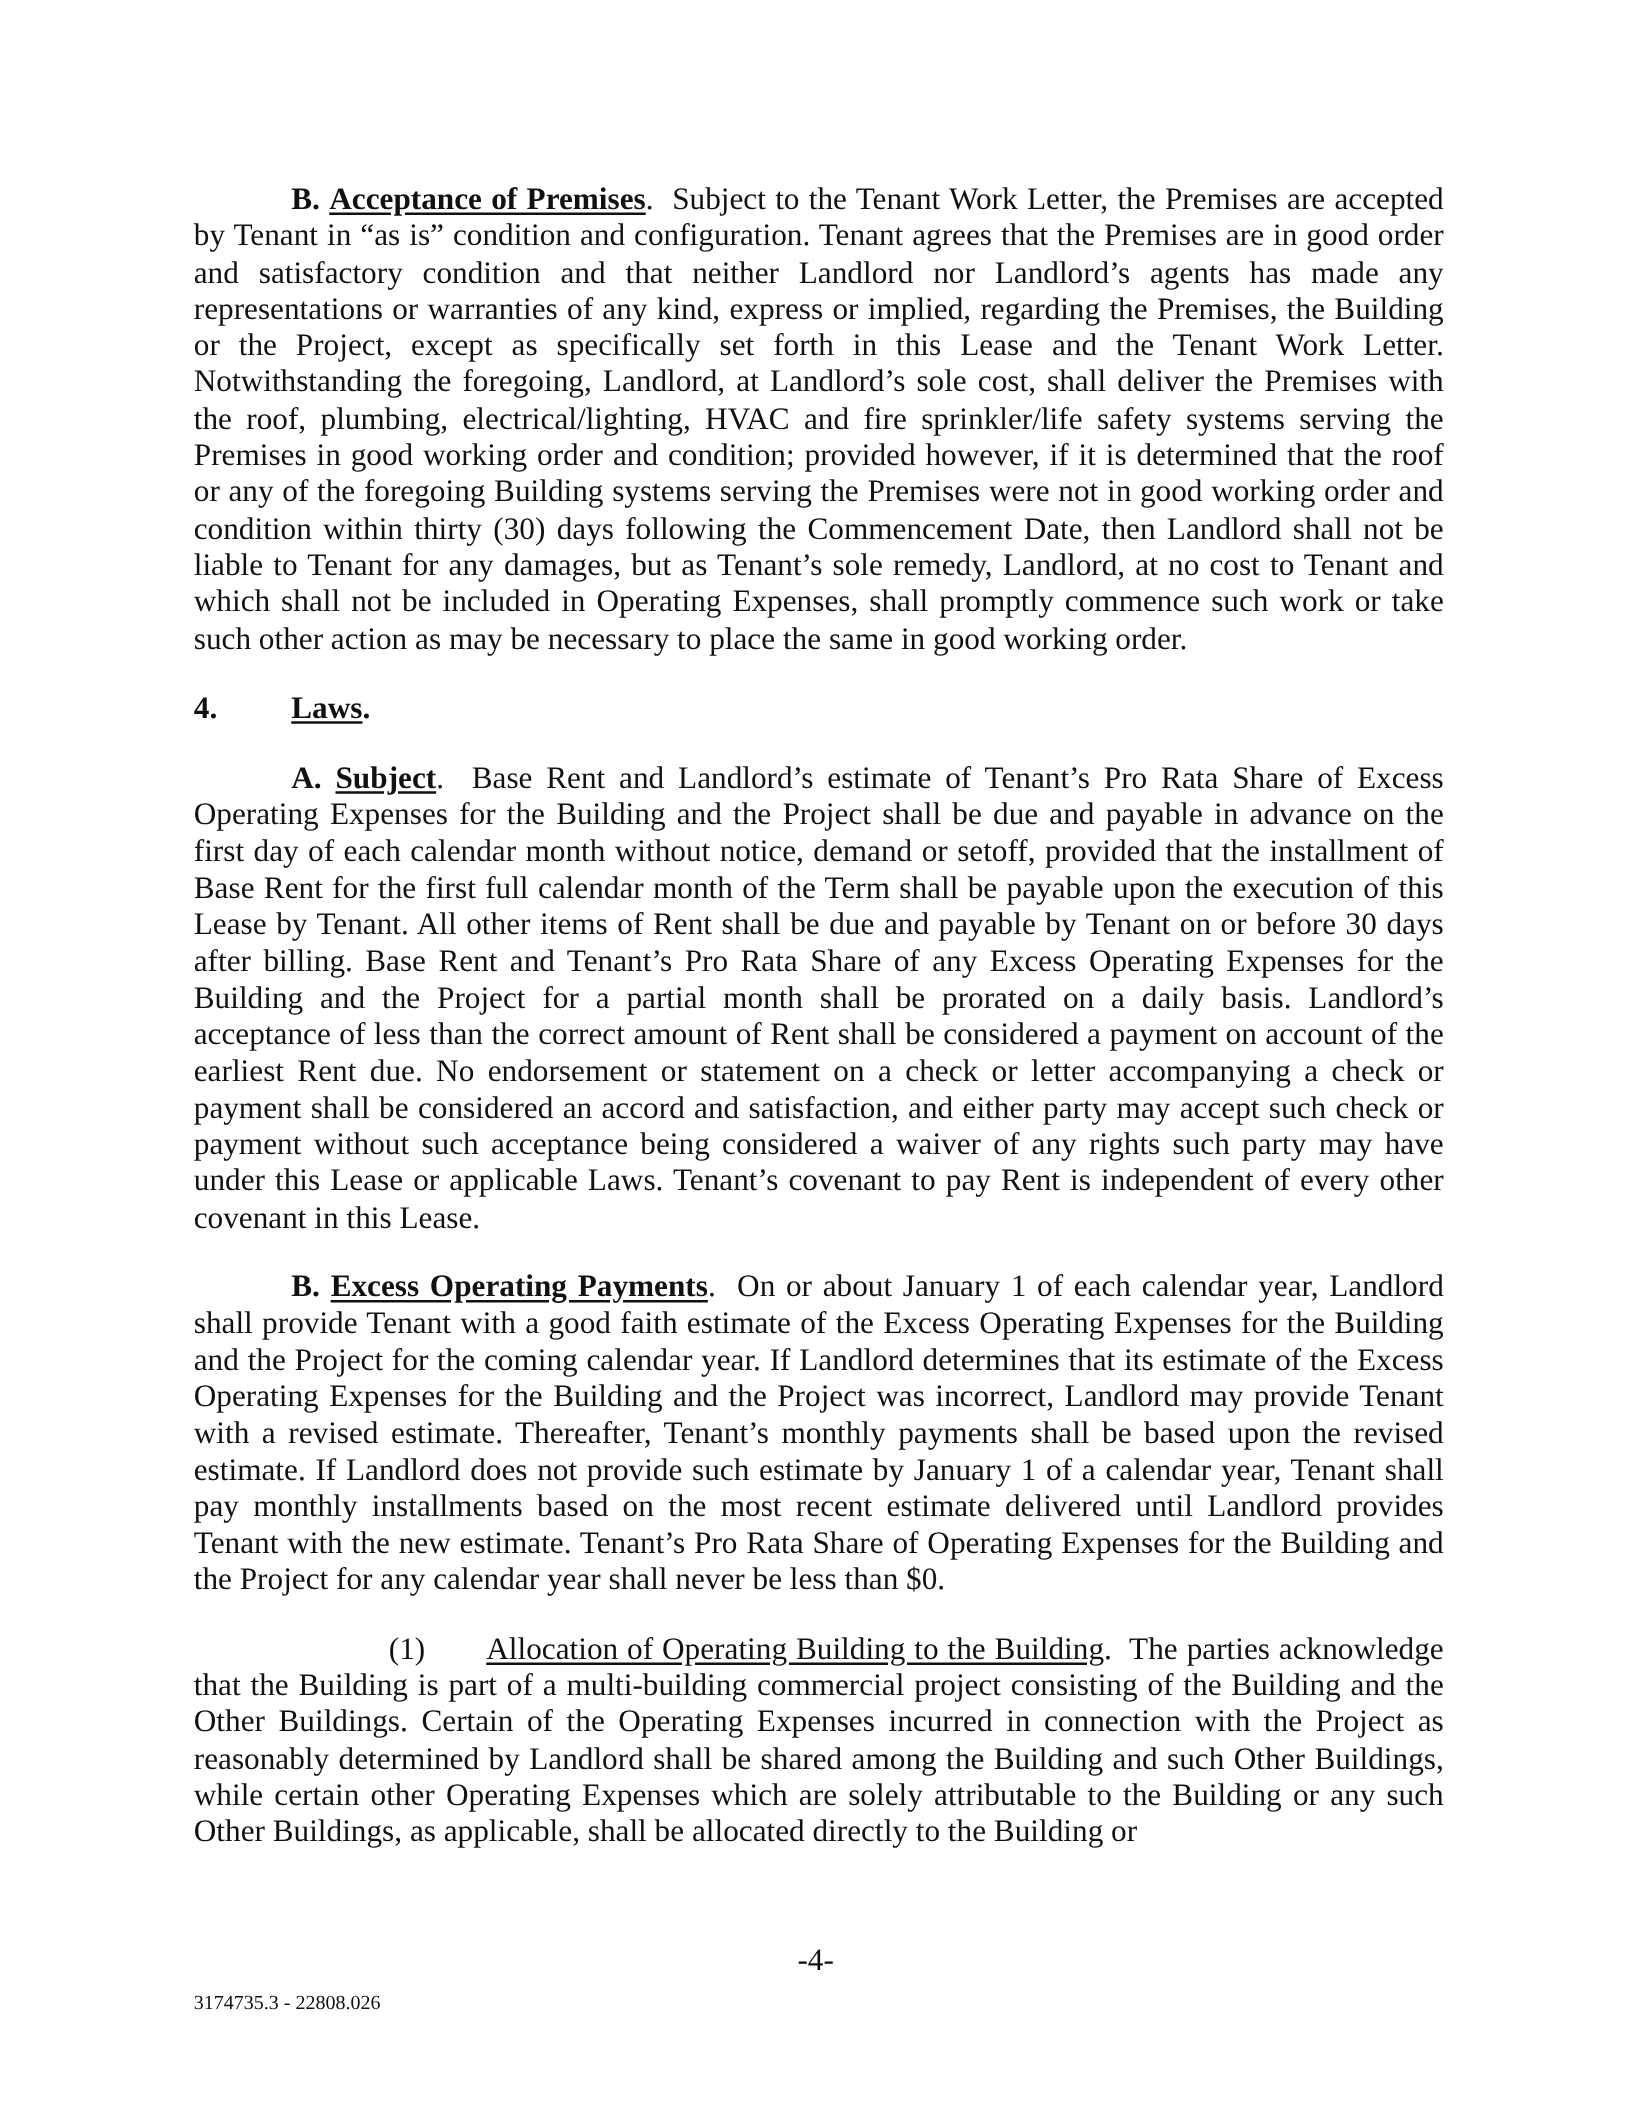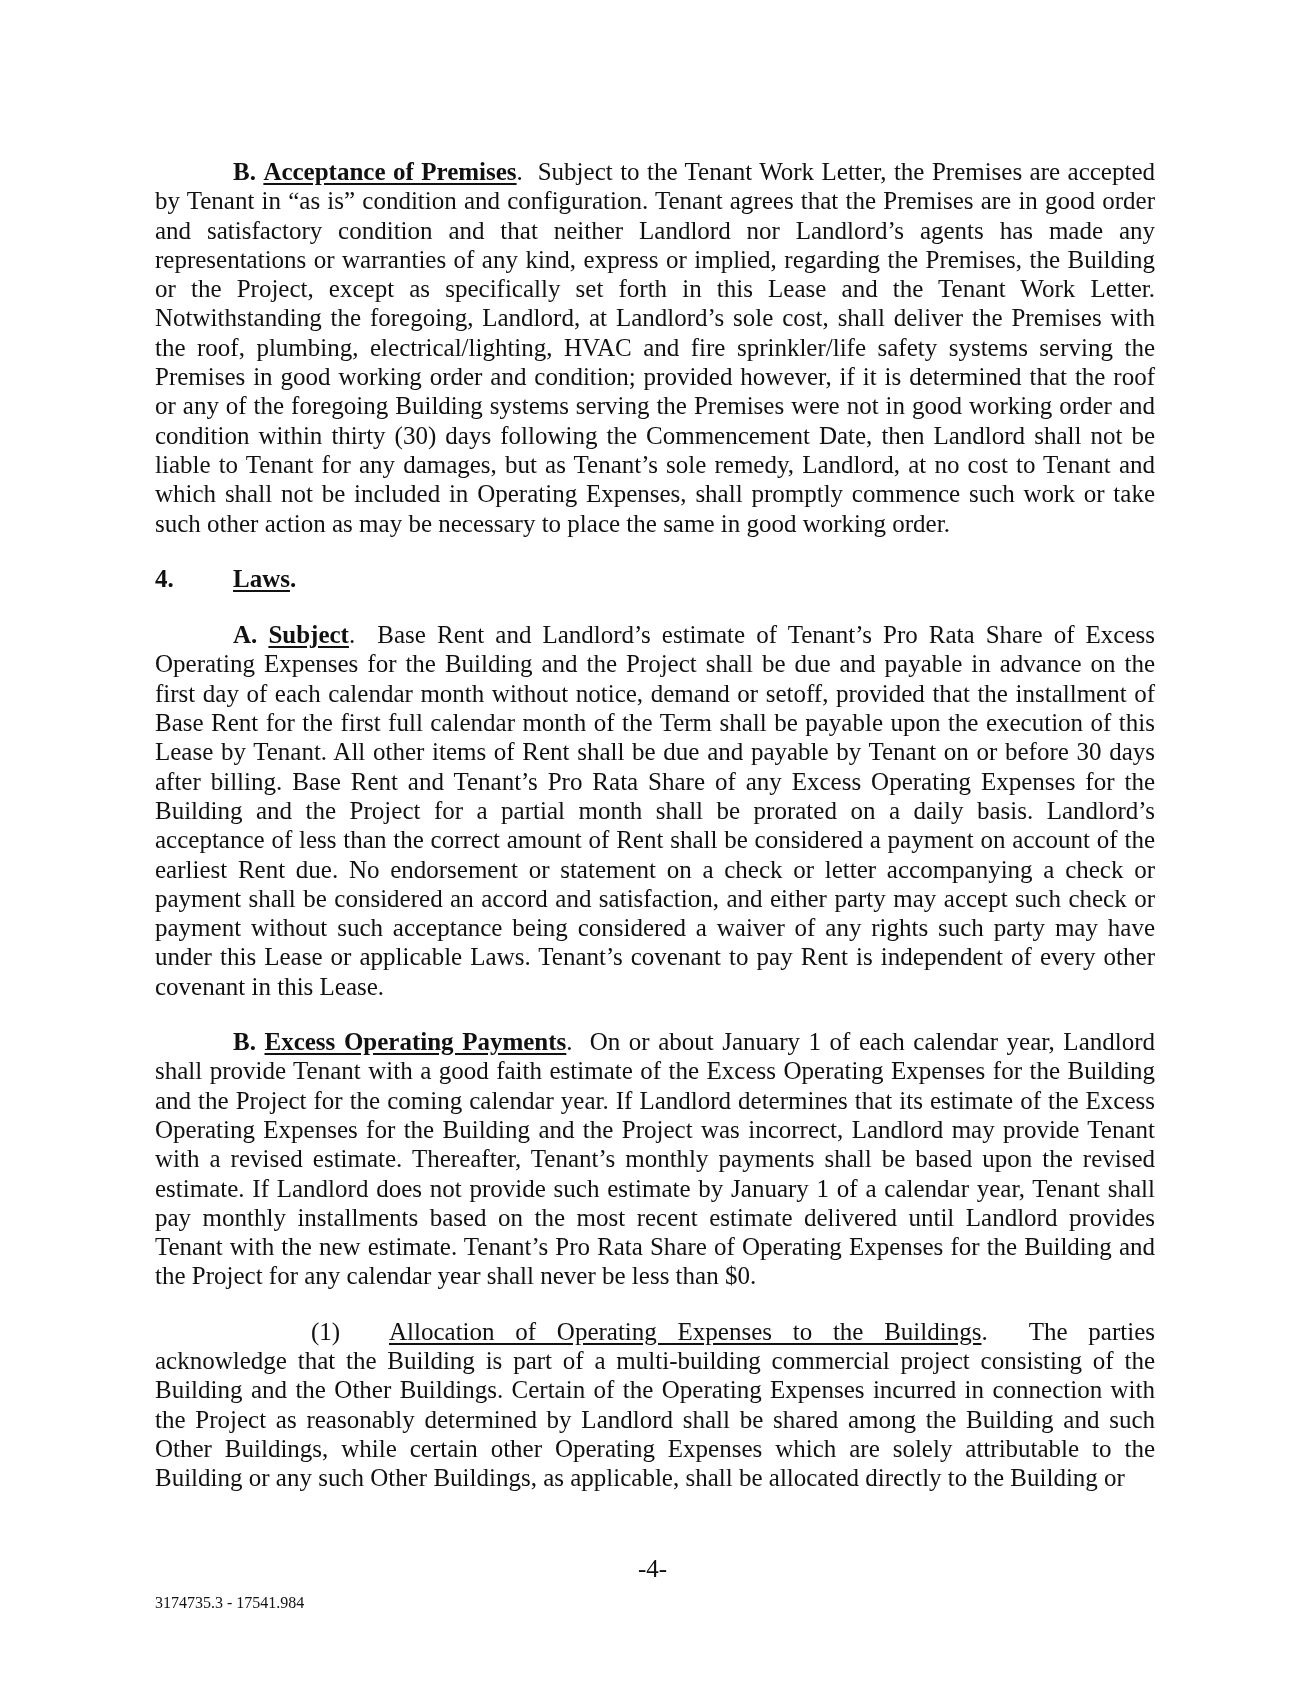--- a/index.html
+++ b/index.html
@@ -1,20 +1,20 @@
 <!DOCTYPE html>
 <html><head>
   <meta charset="utf-8">
   <style>
     html, body { margin: 0; padding: 0; background: #ffffff; }
     body { width: 1305px; height: 1691px; position: relative; overflow: hidden;
            font-family: "Liberation Serif", "DejaVu Serif", serif; color: #111; }
     .page { position: absolute; left: 155px; top: 145px; width: 1000px; }
     p { margin: 0; font-size: 25px; line-height: 29.3px; text-align: justify; text-align-last: left; }
-    .para { margin-bottom: 26px; margin-top: 12px; }
+    .para { margin-bottom: 26px; }
     .indent { text-indent: 78px; }
     .indent2 { text-indent: 156px; }
     .b { font-weight: bold; }
     .u { text-decoration: underline; text-underline-offset: 3px; }
     .heading { display: flex; font-size: 25px; line-height: 29.3px; margin-bottom: 27px; }
     .heading .num { width: 78px; font-weight: bold; }
     .heading .ttl { font-weight: bold; }
     .sub-num { display: inline-block; width: 78px; text-indent: 0; }
     .pageno { position: absolute; left: 0; width: 1305px; top: 1555px; text-align: center; font-size: 25px; }
     .docid { position: absolute; left: 155px; top: 1594px; font-size: 16px; }
@@ -41,20 +41,20 @@
     <span>Base Rent and Landlord’s estimate of Tenant’s Pro Rata Share of Excess Operating Expenses for the Building and the Project shall be due and payable in advance on the first day of each calendar month without notice, demand or setoff, provided that the installment of Base Rent for the first full calendar month of the Term shall be payable upon the execution of this Lease by Tenant.  All other items of Rent shall be due and payable by Tenant on or before 30 days after billing.  Base Rent and Tenant’s Pro Rata Share of any Excess Operating Expenses for the Building and the Project for a partial month shall be prorated on a daily basis.  Landlord’s acceptance of less than the correct amount of Rent shall be considered a payment on account of the earliest Rent due.  No endorsement or statement on a check or letter accompanying a check or payment shall be considered an accord and satisfaction, and either party may accept such check or payment without such acceptance being considered a waiver of any rights such party may have under this Lease or applicable Laws.  Tenant’s covenant to pay Rent is independent of every other covenant in this Lease.</span>
   </p>
 
   <p class="para indent">
     <span class="b">B.</span>
     <span class="b u">Excess Operating Payments</span>.&nbsp;
     <span>On or about January 1 of each calendar year, Landlord shall provide Tenant with a good faith estimate of the Excess Operating Expenses for the Building and the Project for the coming calendar year.  If Landlord determines that its estimate of the Excess Operating Expenses for the Building and the Project was incorrect, Landlord may provide Tenant with a revised estimate.  Thereafter, Tenant’s monthly payments shall be based upon the revised estimate.  If Landlord does not provide such estimate by January 1 of a calendar year, Tenant shall pay monthly installments based on the most recent estimate delivered until Landlord provides Tenant with the new estimate.   Tenant’s Pro Rata Share of Operating Expenses for the Building and the Project for any calendar year shall never be less than $0.</span>
   </p>
 
   <p class="indent2">
-    <span class="sub-num">(1)</span><span class="u">Allocation of Operating Expenses to the Buildings</span>.&nbsp;
+    <span class="sub-num">(1)</span><span class="u">Allocation of Operating Building to the Building</span>.&nbsp;
     <span>The parties acknowledge that the Building is part of a multi-building commercial project consisting of the Building and the Other Buildings.  Certain of the Operating Expenses incurred in connection with the Project as reasonably determined by Landlord shall be shared among the Building and such Other Buildings, while certain other Operating Expenses which are solely attributable to the Building or any such Other Buildings, as applicable, shall be allocated directly to the Building or</span>
   </p>
 
 </div>
 
 <div class="pageno">-4-</div>
-<div class="docid">3174735.3 - 17541.984</div>
+<div class="docid">3174735.3 - 22808.026</div>
 
 </body></html>

